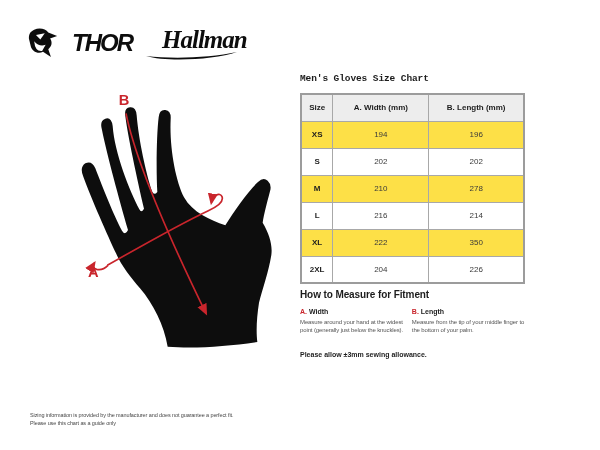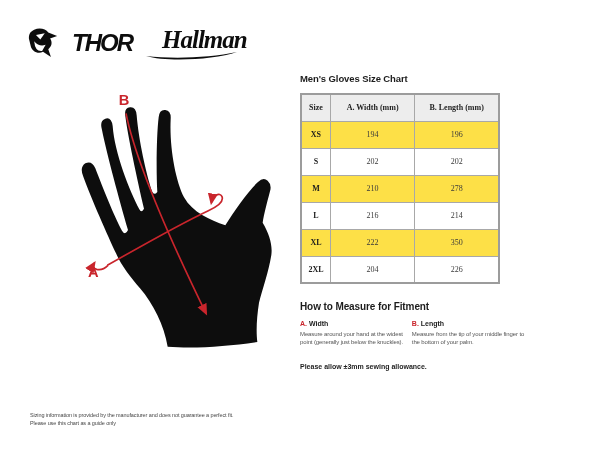--- a/index.html
+++ b/index.html
@@ -25,40 +25,39 @@
     font-style:italic; font-weight:bold;
     font-size:25px; letter-spacing:-1px; color:#0d0d0d;margin-left:16px;
   }
   .hallman-swash { position:absolute; left:-2px; bottom:0; }
 
   
   .glove-diagram { position:absolute; left:40px; top:80px; }
 
   
   .right-panel { position:absolute; left:300px; top:73px; width:226px; }
-  .chart-title { font-size:9.5px; font-weight:bold; letter-spacing:-0.1px; color:#1c1c1c; margin-bottom:9px; }
+  .chart-title { font-size:9.5px; font-weight:bold; letter-spacing:-0.1px; color:#1c1c1c; margin-bottom:9px;font-family:Liberation Mono, monospace; }
 
   table.size-table {
-    width:200px; border-collapse:collapse;
+    width:225px; border-collapse:collapse;
     border:2px solid #9c9c9c;
     font-size:8px;
-    font-family:Liberation Serif, serif;
   }
   .size-table th, .size-table td {
     border:1px solid #a8a8a8;
     text-align:center; vertical-align:middle;
     height:27px; padding:0;
   }
   .size-table th { font-weight:bold; color:#1d1d1d; background:#ededed; }
   .size-table td { color:#3a3a3a; }
   .size-table td.size-col { font-weight:bold; color:#1d1d1d; }
   .size-table tr.shade td { background:#fde047; }
   .col-size { width:32px; } .col-width { width:97px; } .col-length { width:96px; }
 
-  .measure-section { margin-top:17px; }
+  .measure-section { margin-top:5px; }
   .measure-title { font-size:10px; font-weight:bold; letter-spacing:-0.1px; margin-bottom:8px; }
   .measure-cols { display:flex; gap:6px; }
   .measure-col-a { width:114px; }
   .measure-col-b { width:123px; }
   .measure-label { font-size:7px; font-weight:bold; margin-bottom:3px; }
   .measure-key { color:#c9252c; }
   .measure-name { color:#1d1d1d; }
   .measure-desc { font-size:6px; letter-spacing:-0.02em; color:#555555; line-height:1.35; }
   .sewing-note { margin-top:17px; font-size:7px; font-weight:bold; color:#1d1d1d; }
 

